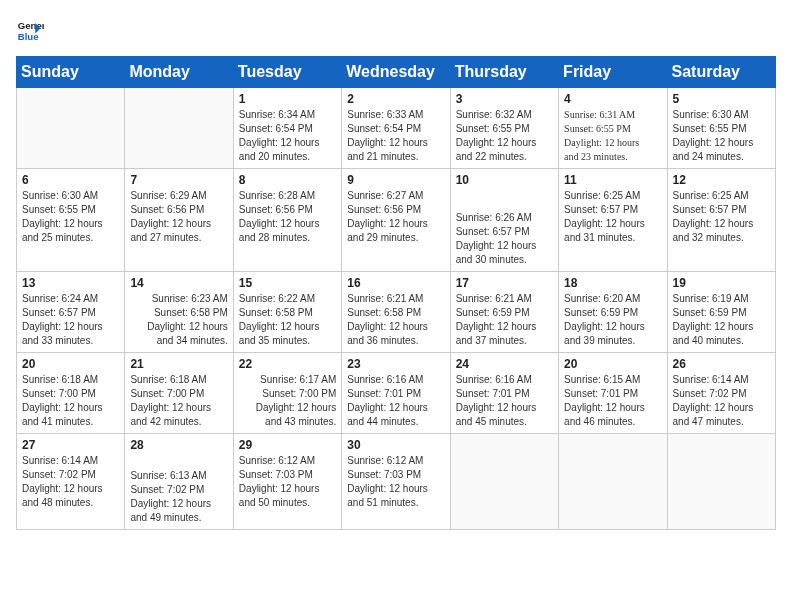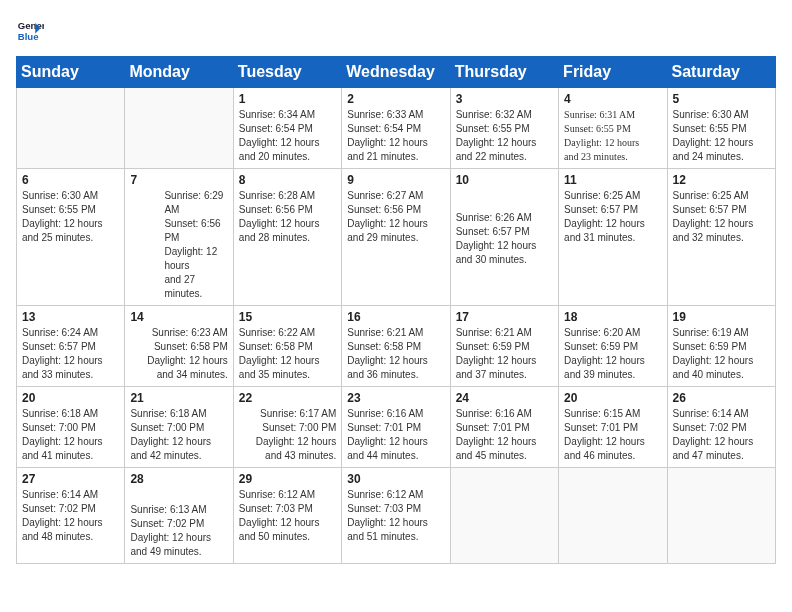--- a/index.html
+++ b/index.html
@@ -153,21 +153,21 @@
       <tr>
         <td>
           <span class="day-num">6</span>
           <div class="day-info" style="white-space: pre-line;">Sunrise: 6:30 AM
 Sunset: 6:55 PM
 Daylight: 12 hours
 and 25 minutes.</div>
         </td>
         <td>
           <span class="day-num">7</span>
-          <div class="day-info" style="white-space: pre-line; margin-left: 34px;">Sunrise: 6:29 AM
+          <div class="day-info" style="white-space: pre-line;">Sunrise: 6:29 AM
 Sunset: 6:56 PM
 Daylight: 12 hours
 and 27 minutes.</div>
         </td>
         <td>
           <span class="day-num">8</span>
           <div class="day-info" style="white-space: pre-line;">Sunrise: 6:28 AM
 Sunset: 6:56 PM
 Daylight: 12 hours
 and 28 minutes.</div>

